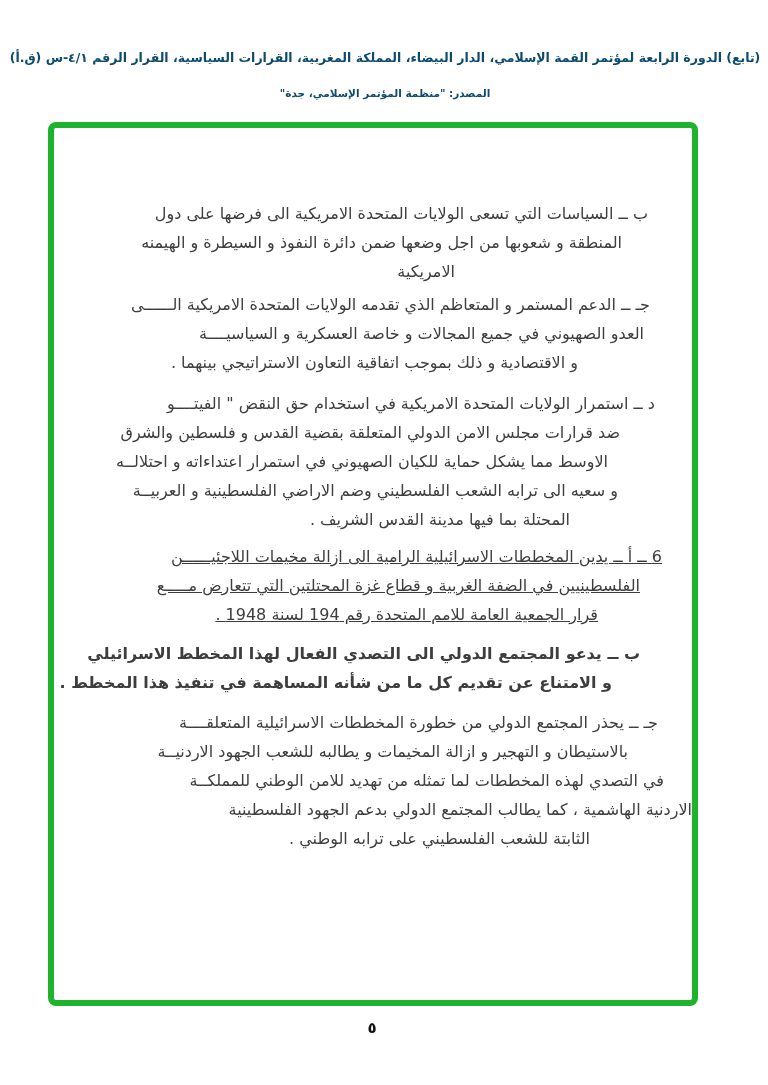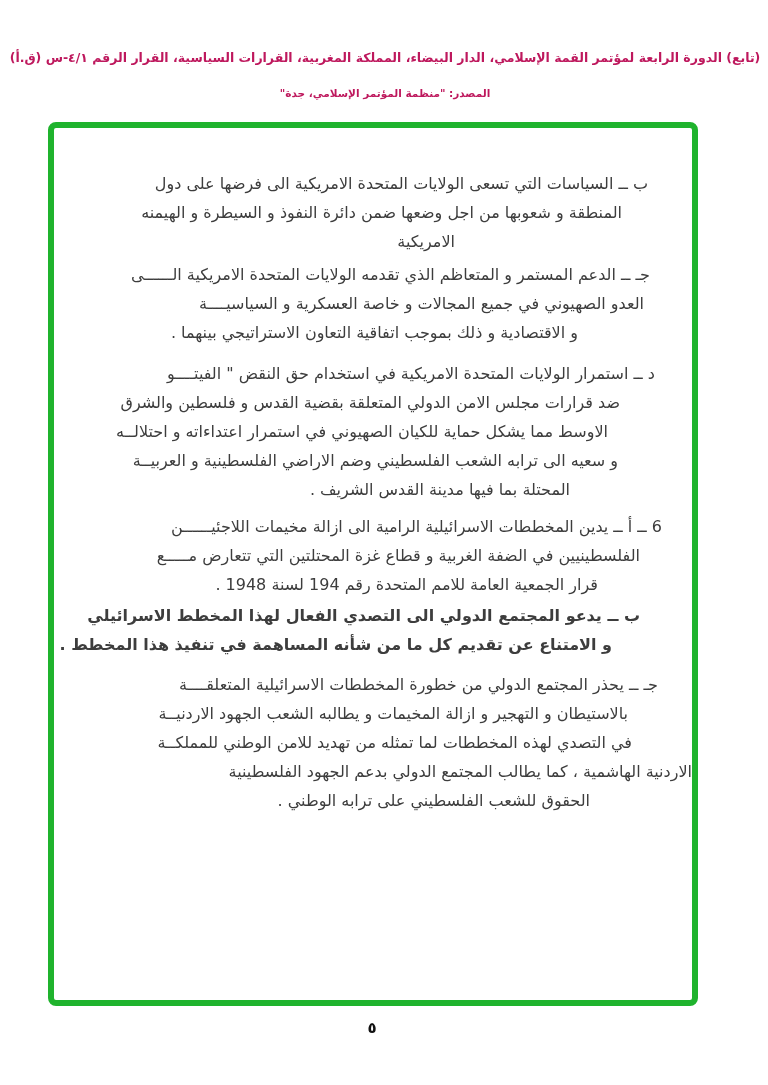--- a/index.html
+++ b/index.html
@@ -3,41 +3,41 @@
 <meta charset="utf-8">
 <style>
   html,body{margin:0;padding:0;}
   body{
     width:768px;height:1085px;position:relative;overflow:hidden;
     background:#ffffff;
     font-family:"DejaVu Sans",sans-serif;
   }
   .hdr{
     position:absolute;left:2px;right:0;text-align:center;
-    color:#be185d;font-weight:bold;direction:rtl;
+    color:#0c4a6e;font-weight:bold;direction:rtl;
   }
   .hdr1{top:50px;font-size:12.5px;letter-spacing:0;}
   .hdr2{top:87px;font-size:10.5px;}
   .frame{
     position:absolute;left:48px;top:122px;width:650px;height:884px;
     box-sizing:border-box;border:6px solid #1fb32d;border-radius:8px;
     background:#ffffff;
   }
   .scan-content{
     position:absolute;left:54px;top:128px;width:638px;height:872px;
-    box-sizing:border-box;padding-top:41px;
+    box-sizing:border-box;padding-top:71px;
     direction:rtl;text-align:right;
     font-size:16px;color:#3d3d3d;
     letter-spacing:0.2px;
   }
   .para{margin:0;}
   .ln{line-height:29px;white-space:nowrap;overflow:visible;}
   .mb4{margin-bottom:4px;}
   .mb8{margin-bottom:8px;}
-  .mb10{margin-bottom:2px;}
+  .mb10{margin-bottom:10px;text-decoration:underline;}
   .mb11{margin-bottom:11px;font-weight:bold;}
   .mb12{margin-bottom:12px;}
   .pagenum{
     position:absolute;top:1019px;left:332px;width:80px;text-align:center;
     font-weight:bold;font-size:15px;color:#111111;
   }
 </style>
 </head>
 <body>
 
@@ -74,21 +74,21 @@
     <div class="ln" style="margin-right:94px">قرار الجمعية العامة للامم المتحدة رقم 194 لسنة 1948 .</div>
   </div>
 
   <div class="para mb11">
     <div class="ln" style="margin-right:52px">ب ــ يدعو المجتمع الدولي الى التصدي الفعال لهذا المخطط الاسرائيلي</div>
     <div class="ln" style="margin-right:80px">و الامتناع عن تقديم كل ما من شأنه المساهمة في تنفيذ هذا المخطط .</div>
   </div>
 
   <div class="para">
     <div class="ln" style="margin-right:34px">جـ ــ يحذر المجتمع الدولي من خطورة المخططات الاسرائيلية المتعلقــــة</div>
-    <div class="ln" style="margin-right:64px">بالاستيطان و التهجير و ازالة المخيمات و يطالبه الشعب الجهود الاردنيــة</div>
-    <div class="ln" style="margin-right:60px">في التصدي لهذه المخططات لما تمثله من تهديد للامن الوطني للمملكــة</div>
+    <div class="ln" style="margin-right:64px">بالاستيطان و التهجير و ازالة المخيمات و يطالبه للشعب الجهود الاردنيــة</div>
+    <div class="ln" style="margin-right:28px">في التصدي لهذه المخططات لما تمثله من تهديد للامن الوطني للمملكــة</div>
     <div class="ln" style="">الاردنية الهاشمية ، كما يطالب المجتمع الدولي بدعم الجهود الفلسطينية</div>
-    <div class="ln" style="margin-right:102px">الحقوق للشعب الفلسطيني على ترابه الوطني .</div>
+    <div class="ln" style="margin-right:102px">الثابتة للشعب الفلسطيني على ترابه الوطني .</div>
   </div>
 
 </div>
 
 <div class="pagenum">٥</div>
 
 </body></html>

